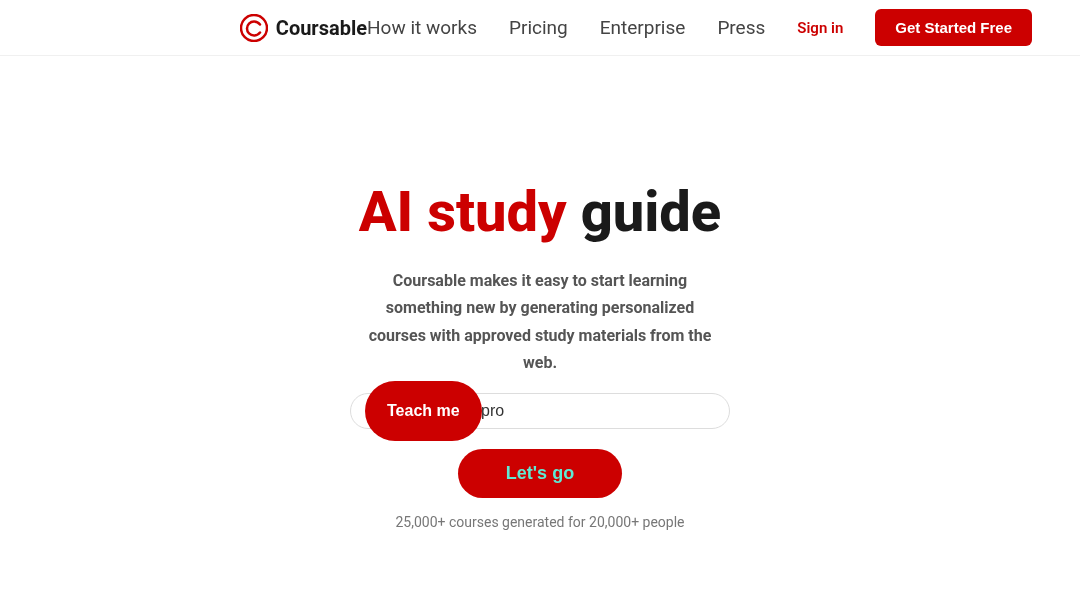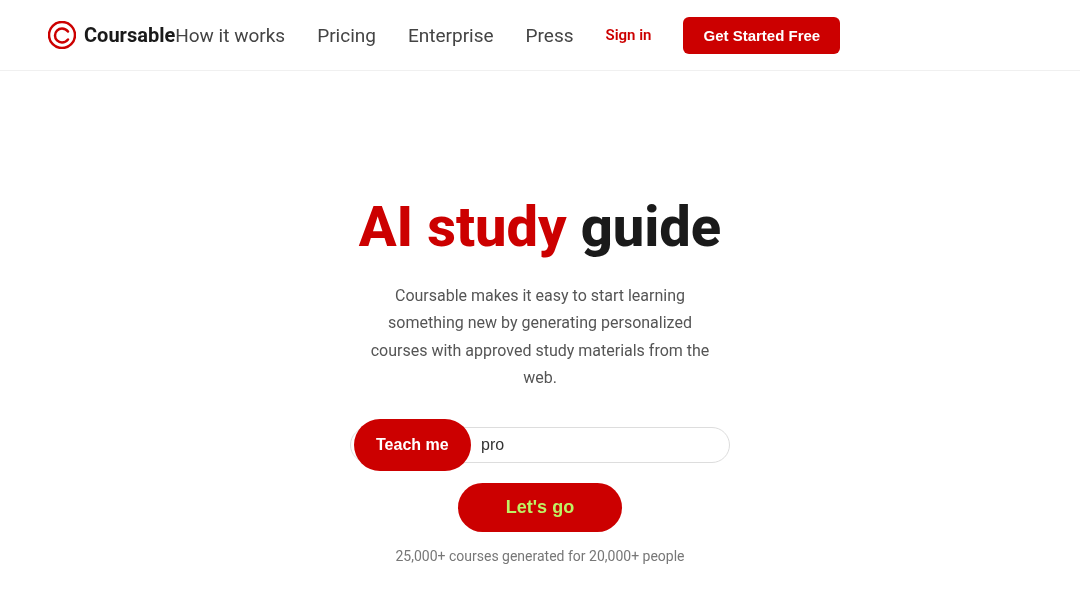--- a/index.html
+++ b/index.html
@@ -14,23 +14,23 @@
       background: #fff;
       width: 1080px;
       min-height: 608px;
       overflow-x: hidden;
     }
 
     
     nav {
       display: flex;
       align-items: center;
-      justify-content: flex-start;
+      justify-content: flex-end;
       padding: 0 48px;
-      height: 71px;
+      height: 56px;
       background: #fff;
       border-bottom: 1px solid #f0f0f0;
     }
 
     .nav-logo {
       display: flex;
       align-items: center;
       gap: 8px;
       text-decoration: none;
       color: #1a1a1a;
@@ -98,63 +98,64 @@
 
     .hero-title-red {
       color: #cc0000;
     }
 
     .hero-subtitle {
       font-size: 16px;
       color: #555;
       max-width: 360px;
       line-height: 1.7;
-      margin-bottom: 36px;
+      margin-bottom: 17px;
+      font-weight: bold;
     }
 
     
     .input-row {
       display: flex;
       align-items: center;
       width: 380px;
       position: relative;
       margin-bottom: 20px;
     }
 
     .teach-me-btn {
       position: absolute;
-      left: 4px;
+      left: 15px;
       z-index: 2;
       background: #cc0000;
       color: #fff;
       border: none;
       border-radius: 50px;
       padding: 14px 22px;
       font-size: 16px;
       font-weight: 600;
       cursor: pointer;
       white-space: nowrap;
-      height: 52px;
+      height: 60px;
     }
 
     .topic-input {
       width: 100%;
       height: 36px;
       border: 1.5px solid #ddd;
       border-radius: 50px;
       padding: 0 20px 0 130px;
       font-size: 16px;
       color: #333;
       outline: none;
       background: #fff;
     }
 
     .lets-go-btn {
       background: #cc0000;
-      color: #bef264;
+      color: #5eead4;
       border: none;
       border-radius: 50px;
       padding: 14px 48px;
       font-size: 18px;
       font-weight: 700;
       cursor: pointer;
       margin-bottom: 16px;
     }
 
     .course-count {

